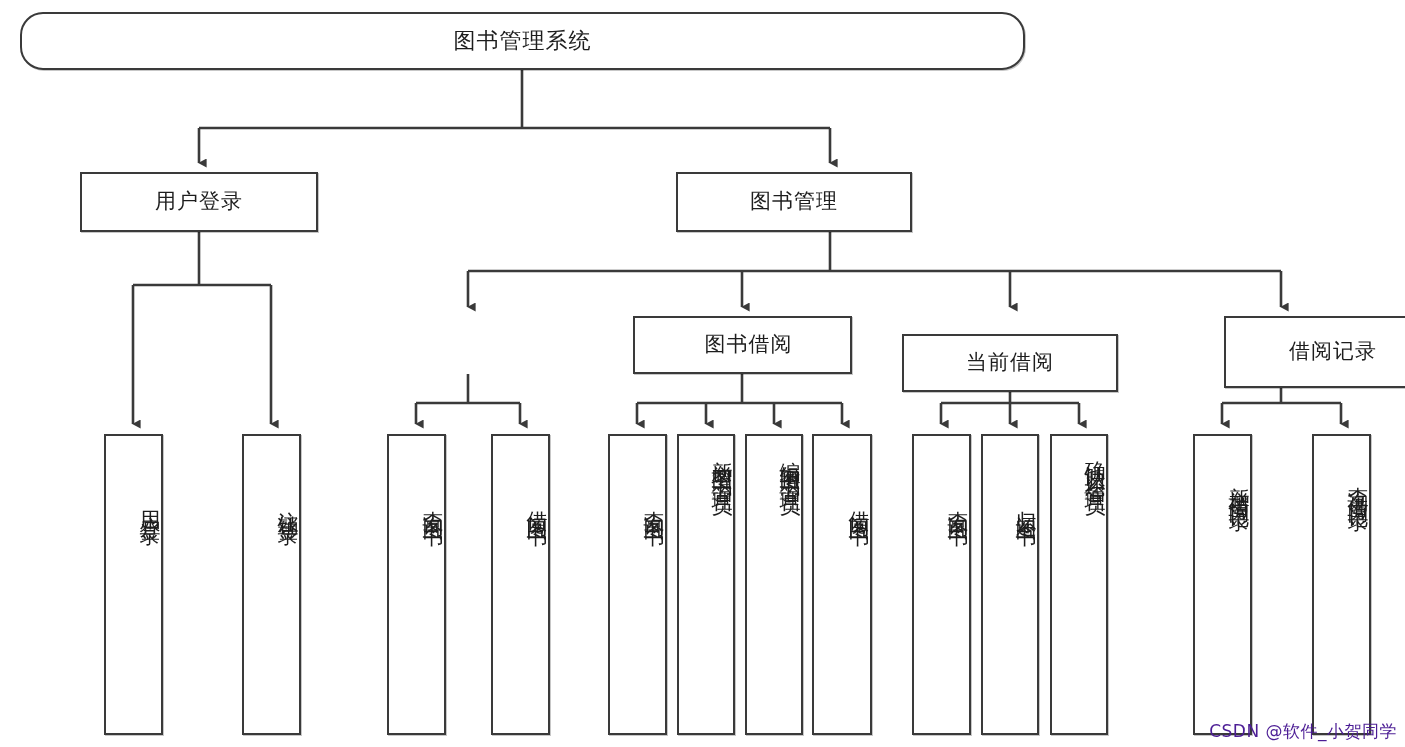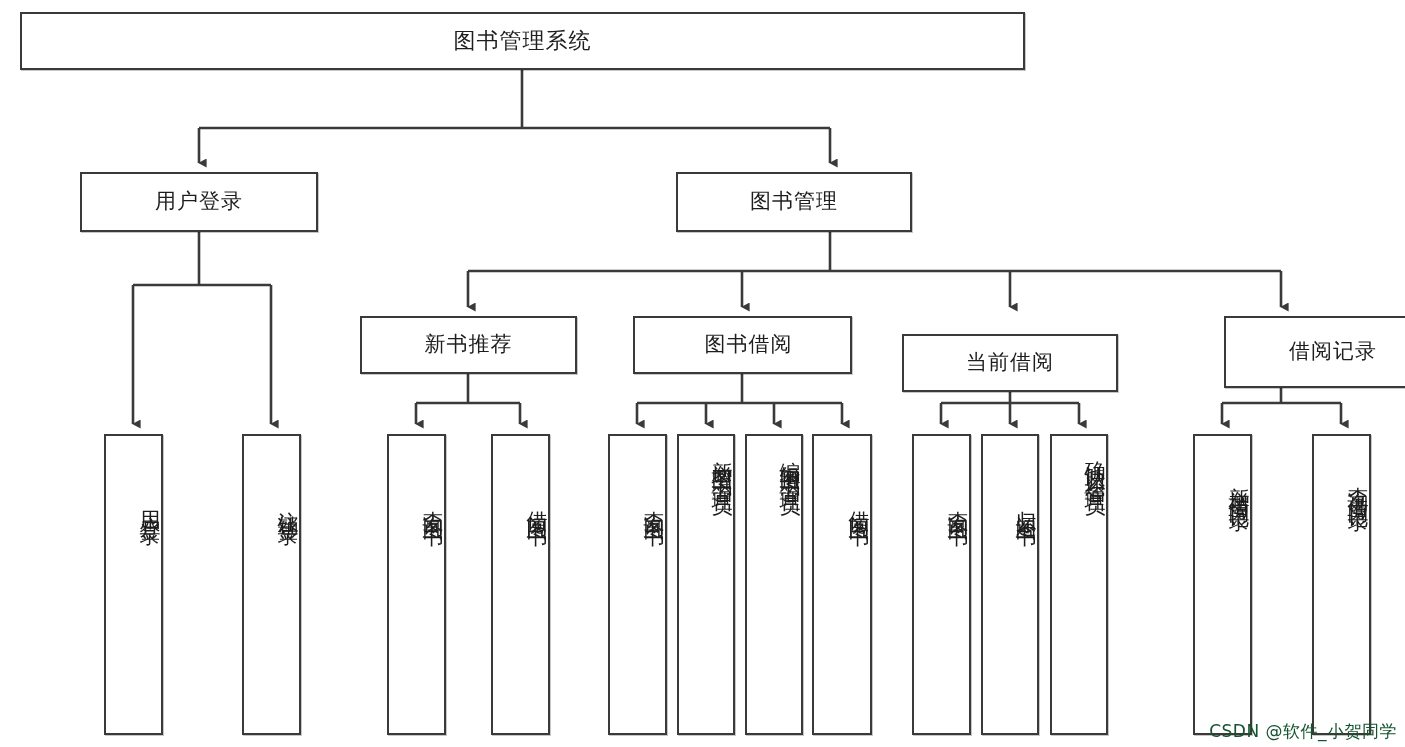--- a/index.html
+++ b/index.html
@@ -63,21 +63,21 @@
     text-align: left;
   }
   .node.vert.pad-lg { padding-top: 58px; }
   .node.vert.pad-md { padding-top: 34px; }
   .node.vert.pad-xs { padding-top: 8px; }
   #watermark {
     position: absolute;
     right: 8px;
     bottom: 4px;
     font-size: 17px;
-    color: #14532d;
+    color: #4c1d95;
     letter-spacing: 0.5px;
     white-space: nowrap;
     font-family: "DejaVu Sans", "Liberation Sans", sans-serif;
   }
 </style>
 </head>
 <body>
 
 <div id="diagram-root">
 
@@ -124,34 +124,31 @@
       <path d="M1010,403 L1010,424" marker-end="url(#arrowhead)"></path>
       <path d="M1079,403 L1079,424" marker-end="url(#arrowhead)"></path>
 
       <path d="M1281,374 L1281,403"></path>
       <path d="M1222,403 L1341,403"></path>
       <path d="M1222,403 L1222,424" marker-end="url(#arrowhead)"></path>
       <path d="M1341,403 L1341,424" marker-end="url(#arrowhead)"></path>
     </g>
   </svg>
 
-  <div class="node horiz root" style="left:20px; top:12px; width:1005px; height:58px;">
+  <div class="node horiz root" style="left:20px; top:12px; width:1005px; height:58px;border-radius:23px;">
     <span>图书管理系统</span>
   </div>
 
   <div class="node horiz" style="left:80px; top:172px; width:238px; height:60px;">
     <span>用户登录</span>
   </div>
   <div class="node horiz" style="left:676px; top:172px; width:236px; height:60px;">
     <span>图书管理</span>
   </div>
 
-  <div class="node horiz" style="left:360px; top:316px; width:217px; height:58px;">
-    <span>新书推荐</span>
-  </div>
   <div class="node horiz" style="left:633px; top:316px; width:219px; height:58px;padding-left:12px;">
     <span>图书借阅</span>
   </div>
   <div class="node horiz" style="left:902px; top:316px; width:216px; height:58px;margin-top:18px;">
     <span>当前借阅</span>
   </div>
   <div class="node horiz" style="left:1224px; top:316px; width:218px; height:72px;">
     <span>借阅记录</span>
   </div>
 

